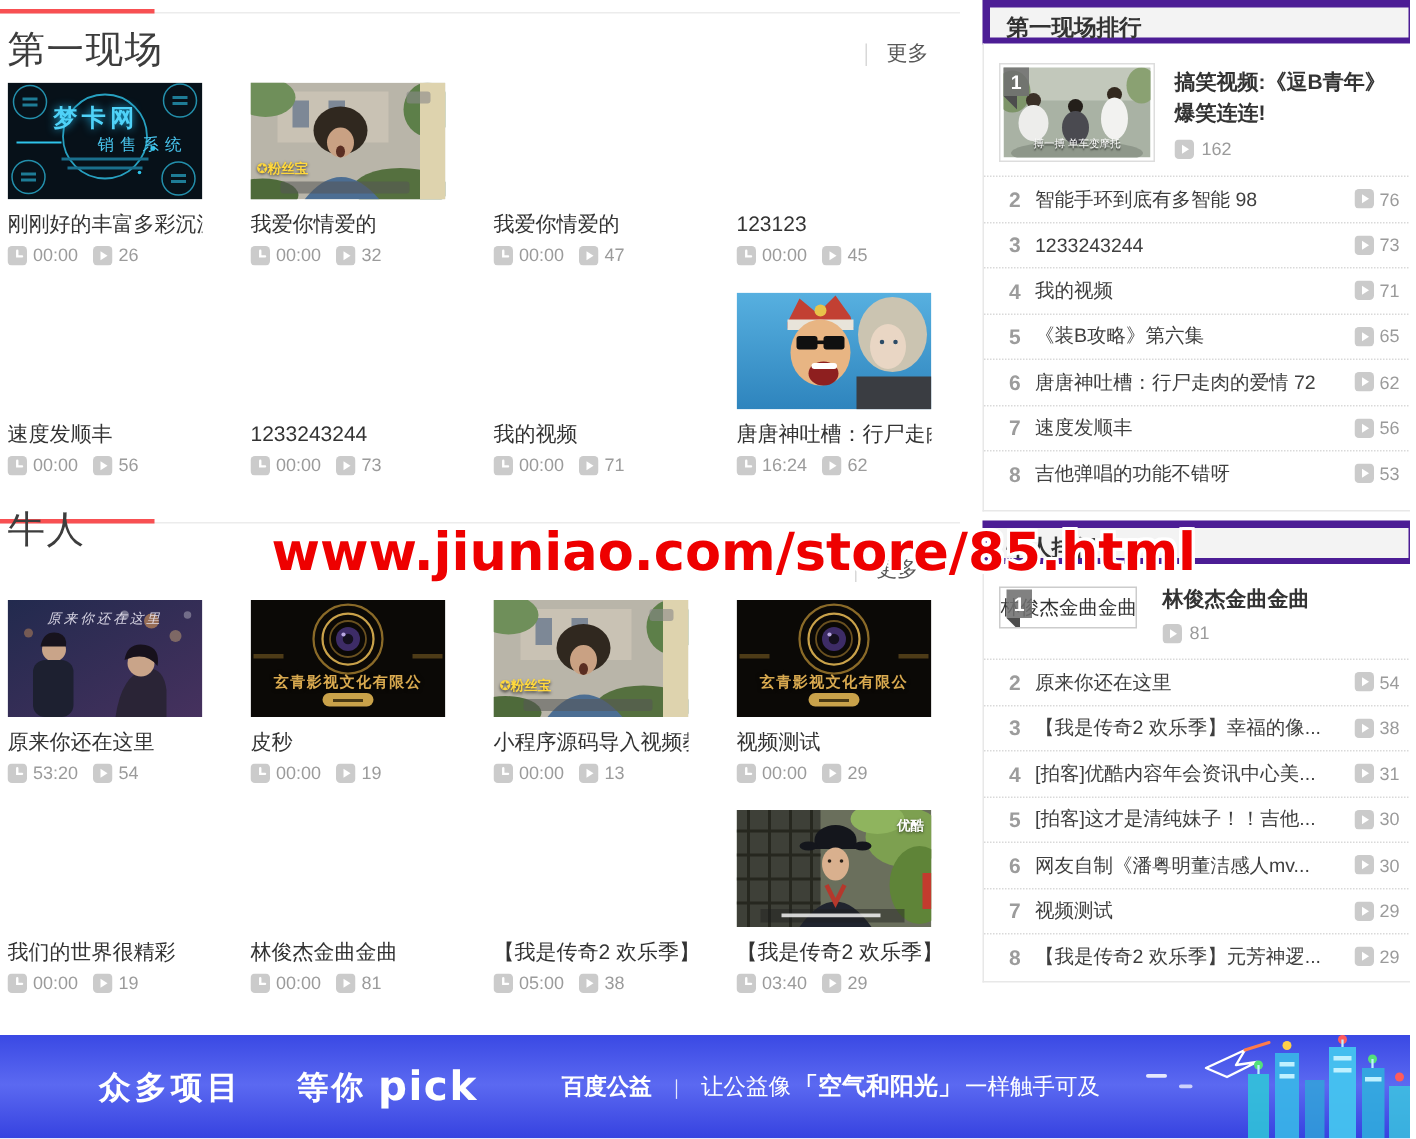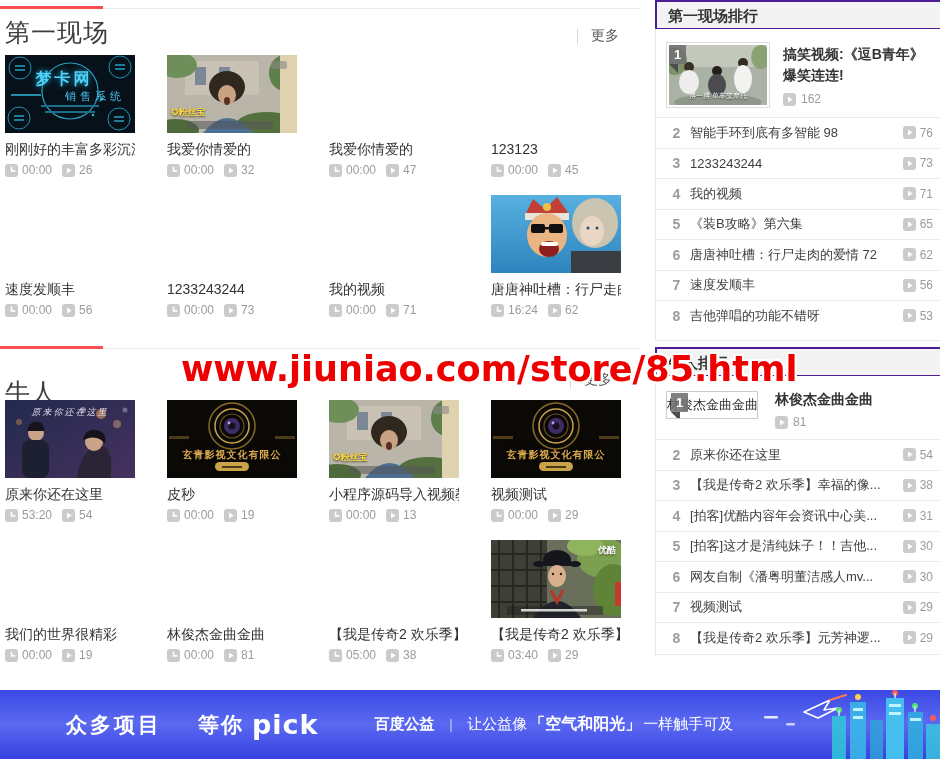--- a/index.html
+++ b/index.html
@@ -28,21 +28,21 @@
   
   .ov { position:absolute; z-index:2; }
   .mengka-l1 { left:0; right:12px; top:14px; text-align:center; color:#4fd2f8; font-size:16px; font-weight:bold; letter-spacing:3px; text-shadow:0 0 6px #1b9cc9; }
   .mengka-l2 { left:0; right:10px; top:34px; text-align:right; color:#49c6ef; font-size:11px; letter-spacing:4px; }
   .fans-badge { left:4px; bottom:14px; color:#ffd83d; font-size:9px; font-weight:bold; text-shadow:0 1px 2px rgba(0,0,0,.7); }
   .movie-script { left:0; right:0; top:6px; text-align:center; color:#e9e6f2; font-size:9px; letter-spacing:2px; opacity:.9; font-style:italic; }
   .studio-text { left:0; right:0; top:48px; text-align:center; color:#d8a94f; font-size:10px; font-weight:bold; letter-spacing:1px; text-shadow:0 0 3px rgba(0,0,0,.8); }
   .youku-logo { right:5px; top:4px; color:#fff; font-size:9px; font-weight:bold; text-shadow:0 1px 2px rgba(0,0,0,.6); }
 
   
-  .side-header { position:absolute; left:655px; width:289px; height:30px; background:#f3f3f3; border:2px solid #4c1d95; line-height:28px; padding-left:11px; font-size:15px; font-weight:bold; color:#333; }
+  .side-header { position:absolute; left:655px; width:289px; height:30px; background:#f3f3f3; border:5px solid #4c1d95; line-height:28px; padding-left:11px; font-size:15px; font-weight:bold; color:#333; }
   .side-box { position:absolute; left:655px; width:289px; background:#fff; border:1px solid #e8e8e8; border-top:none; }
   .feat { display:flex; gap:13px; padding:13px 10px 9px 10px; }
   .feat-thumb { position:relative; flex:none; width:104px; height:66px; border:1px solid #ddd; background:#fff; padding:2px; }
   .badge1 { position:absolute; top:2px; left:2px; width:17px; height:19px; background:rgba(112,112,112,.88); color:#fff; font-size:13px; font-weight:bold; text-align:center; line-height:19px; z-index:3; }
   .badge1::after { content:""; position:absolute; left:0; top:19px; border-right:9px solid #4d4d4d; border-bottom:9px solid transparent; }
   .feat-body { padding-top:2px; }
   .feat-title { width:150px; font-size:14px; font-weight:bold; color:#333; line-height:21px; }
   .feat-plays { margin-top:6px; display:flex; align-items:center; gap:5px; font-size:12px; color:#9b9b9b; }
   .rrow { height:30.5px; display:flex; align-items:center; border-top:1px dotted #d9d9d9; padding:0 10px 0 7px; }
   .rnum { width:27px; text-align:center; font-size:14px; font-weight:bold; color:#9c9c9c; flex:none; }
@@ -353,21 +353,21 @@
         <svg class="mi">
             <use href="#sym-play"></use>
           </svg>
         <span>62</span>
       </div>
     </div>
   </div>
 
   <div class="sec-topline" style="top:348px"></div>
   <div class="sec-accent" style="top:346px"></div>
-  <div class="sec-title" style="top:376px">牛人</div>
+  <div class="sec-title" style="top:336px">牛人</div>
   <div class="more-wrap" style="left:570px; top:371px">
     <span class="more-div"></span>
     <span class="more-link">更多</span>
   </div>
 
   <div class="vrow" style="top:400px">
     <div class="card">
       <div class="thumb">
         <svg class="art">
             <use href="#art-movie"></use>

